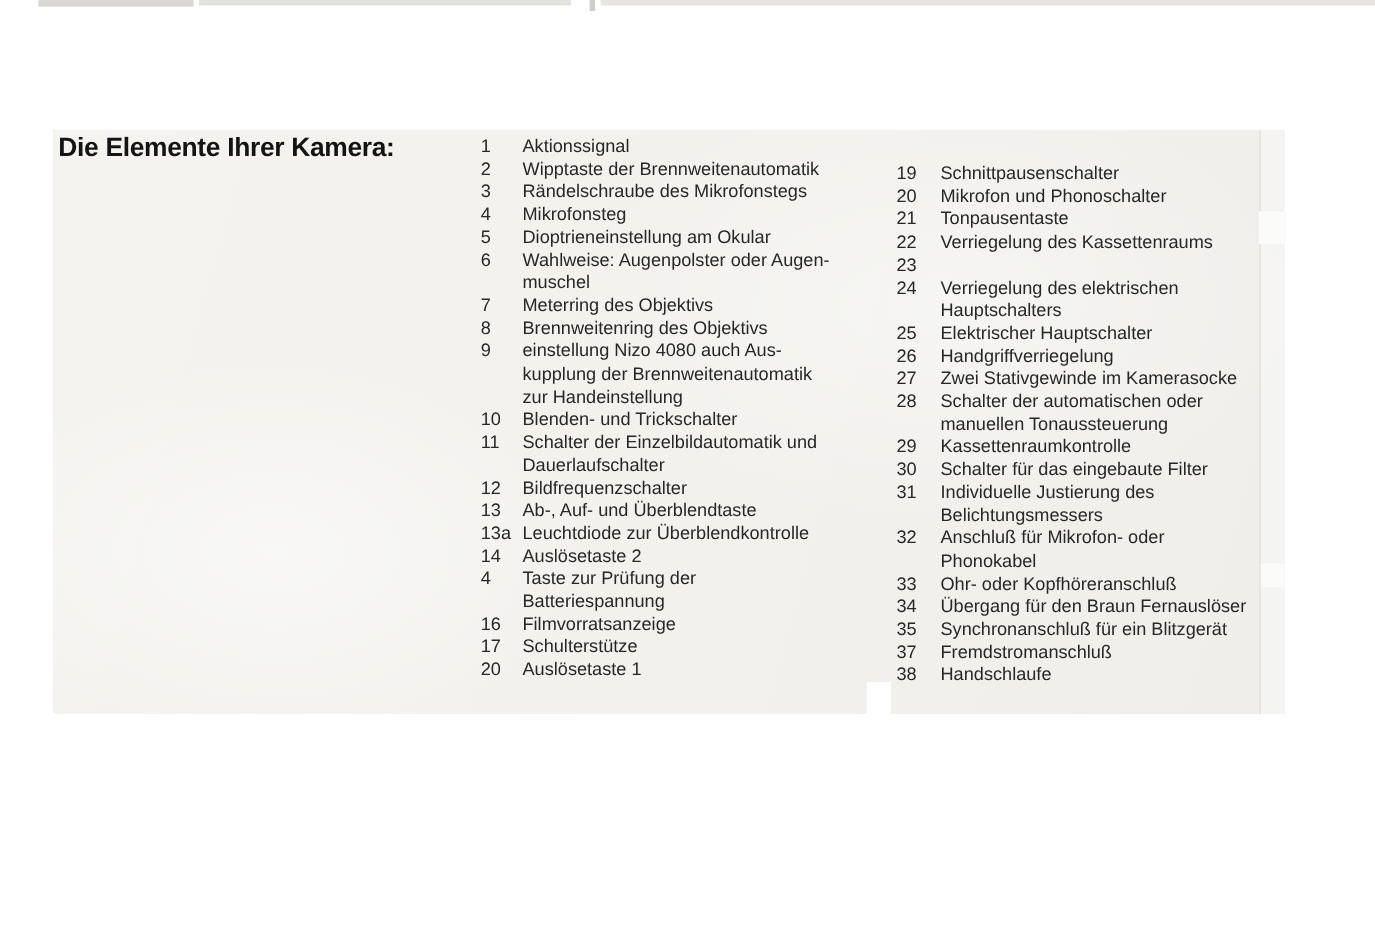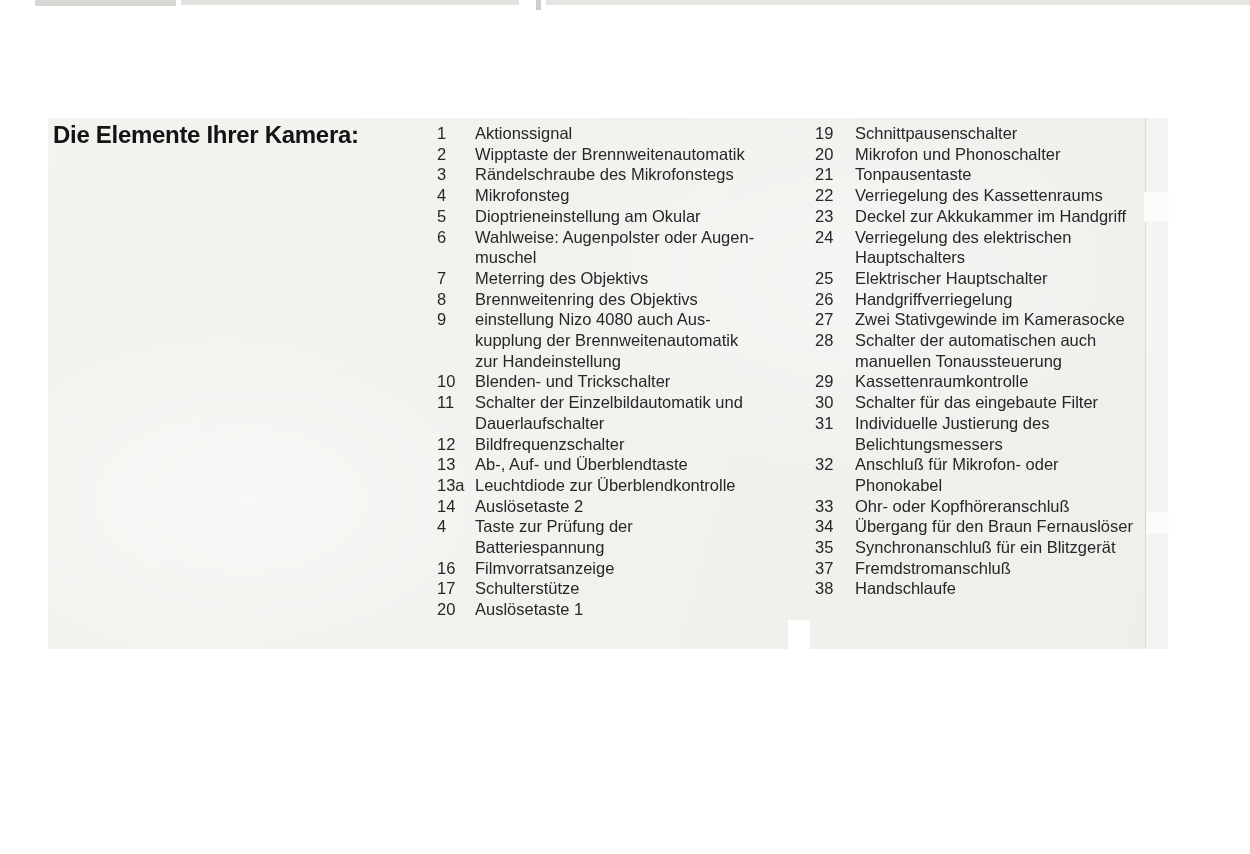--- a/index.html
+++ b/index.html
@@ -83,21 +83,21 @@
   
   .list-col {
     position: absolute;
     top: 5px;
     font-size: 16.5px;
     line-height: 20.7px;
     color: #272727;
     white-space: nowrap;
   }
   .col-1 { left: 389px; }
-  .col-2 { left: 767px; }
+  .col-2 { left: 767px; margin-top: 25px; }
 
   .list-item { display: flex; align-items: flex-start; }
   .item-num {
     flex: 0 0 auto;
     display: inline-block;
   }
   .col-1 .item-num { width: 38px; }
   .col-2 .item-num { width: 40px; }
   .item-text div { white-space: nowrap; }
 </style>
@@ -257,23 +257,20 @@
           </div>
         </div>
         <div class="list-item">
           <span class="item-num">22</span>
           <div class="item-text">
             <div>Verriegelung des Kassettenraums</div>
           </div>
         </div>
         <div class="list-item">
           <span class="item-num">23</span>
-          <div class="item-text">
-            <div>Deckel zur Akkukammer im Handgriff</div>
-          </div>
         </div>
         <div class="list-item">
           <span class="item-num">24</span>
           <div class="item-text">
             <div>Verriegelung des elektrischen</div>
             <div>Hauptschalters</div>
           </div>
         </div>
         <div class="list-item">
           <span class="item-num">25</span>
@@ -289,21 +286,21 @@
         </div>
         <div class="list-item">
           <span class="item-num">27</span>
           <div class="item-text">
             <div>Zwei Stativgewinde im Kamerasocke</div>
           </div>
         </div>
         <div class="list-item">
           <span class="item-num">28</span>
           <div class="item-text">
-            <div>Schalter der automatischen auch</div>
+            <div>Schalter der automatischen oder</div>
             <div>manuellen Tonaussteuerung</div>
           </div>
         </div>
         <div class="list-item">
           <span class="item-num">29</span>
           <div class="item-text">
             <div>Kassettenraumkontrolle</div>
           </div>
         </div>
         <div class="list-item">

